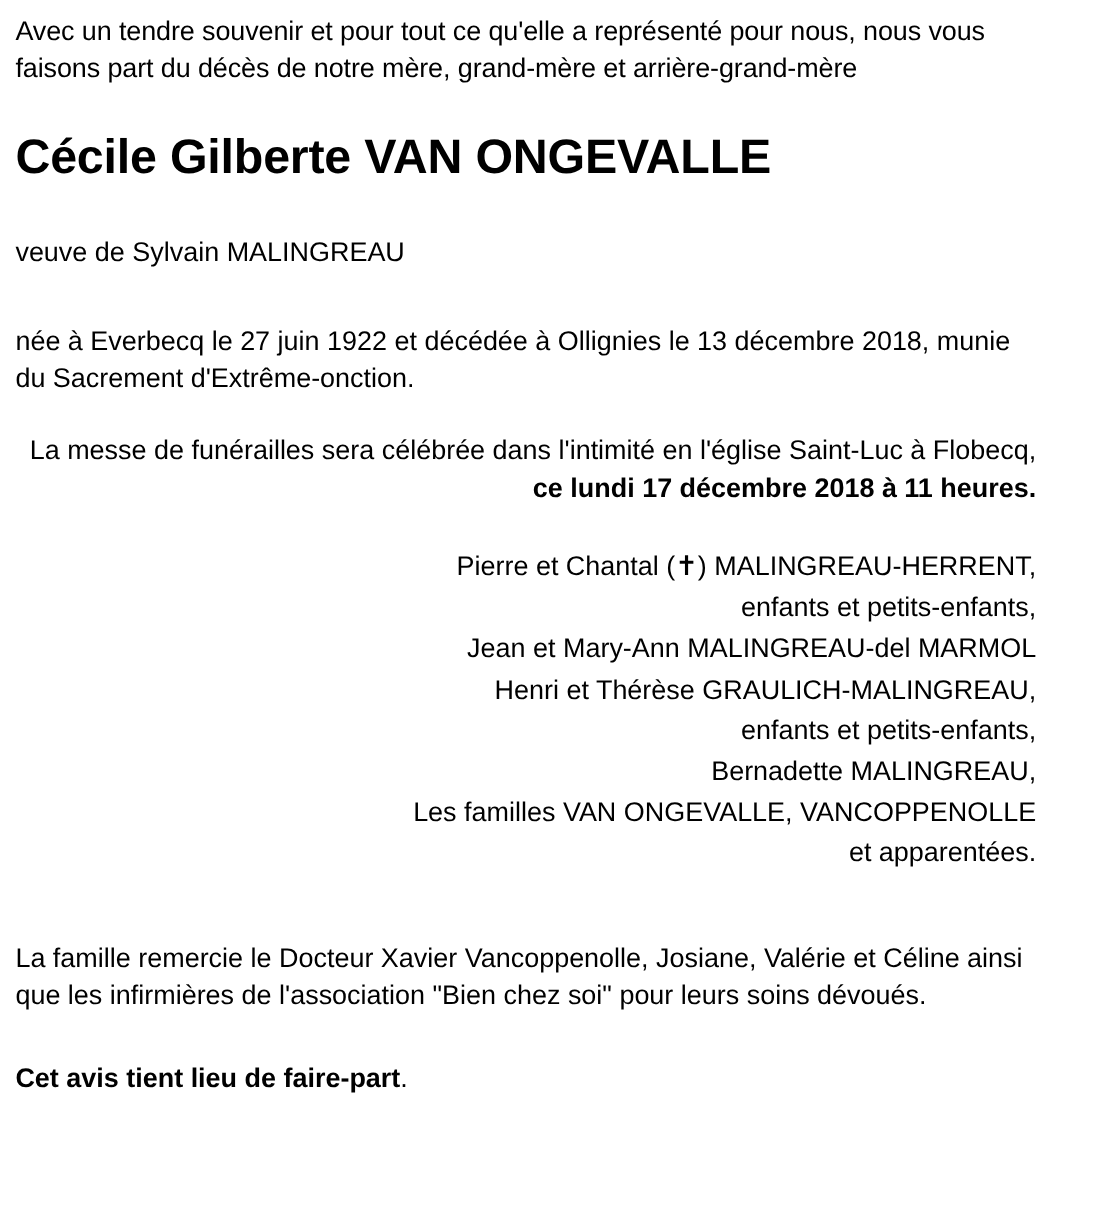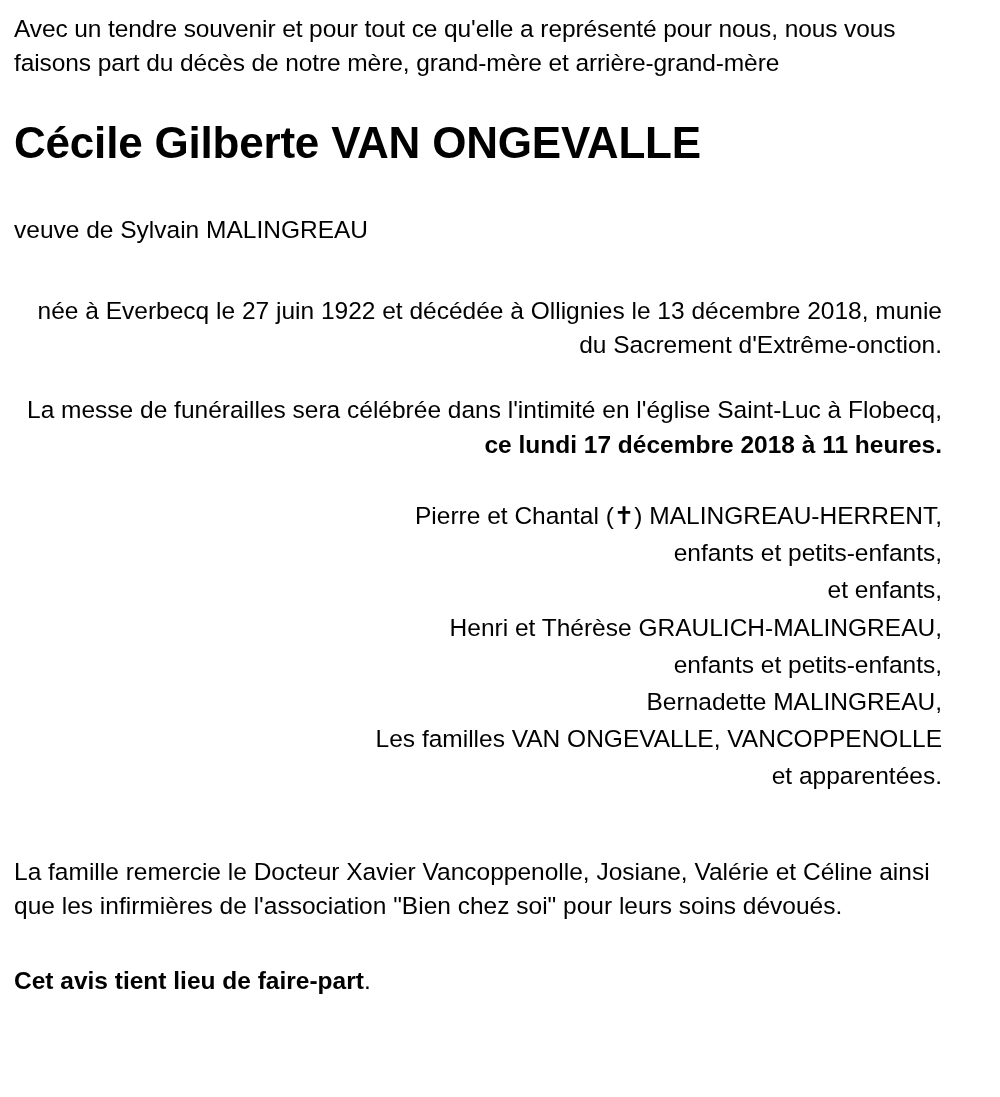--- a/index.html
+++ b/index.html
@@ -35,21 +35,20 @@
   .spouse {
     font-size: 24.5px;
     line-height: 1.4;
     margin: 0 0 46px 0;
   }
   .birth-death {
     font-size: 24.5px;
     line-height: 1.42;
     margin: 0 0 30px 0;
     max-width: 960px;
-    text-align: right;
   }
   .funeral {
     font-size: 24.5px;
     line-height: 1.42;
     margin: 0 0 34px 0;
     max-width: 985px;
     text-align: right;
   }
   .funeral b {
     font-weight: bold;
@@ -89,21 +88,21 @@
 
   <p class="spouse">veuve de Sylvain MALINGREAU</p>
 
   <p class="birth-death">née à Everbecq le 27 juin 1922 et décédée à Ollignies le 13 décembre 2018, munie du Sacrement d'Extrême-onction.</p>
 
   <p class="funeral"><span>La messe de funérailles sera célébrée dans l'intimité en l'église Saint-Luc à Flobecq, </span><b>ce lundi 17 décembre 2018 à 11 heures.</b></p>
 
   <div class="family-list">
     <div>Pierre et Chantal (✝) MALINGREAU-HERRENT,</div>
     <div>enfants et petits-enfants,</div>
-    <div>et enfants,</div>
+    <div>Jean et Mary-Ann MALINGREAU-del MARMOL</div>
     <div>Henri et Thérèse GRAULICH-MALINGREAU,</div>
     <div>enfants et petits-enfants,</div>
     <div>Bernadette MALINGREAU,</div>
     <div>Les familles VAN ONGEVALLE, VANCOPPENOLLE</div>
     <div>et apparentées.</div>
   </div>
 
   <p class="thanks">La famille remercie le Docteur Xavier Vancoppenolle, Josiane, Valérie et Céline ainsi que les infirmières de l'association "Bien chez soi" pour leurs soins dévoués.</p>
 
   <p class="closing"><b>Cet avis tient lieu de faire-part</b><span>.</span></p>

